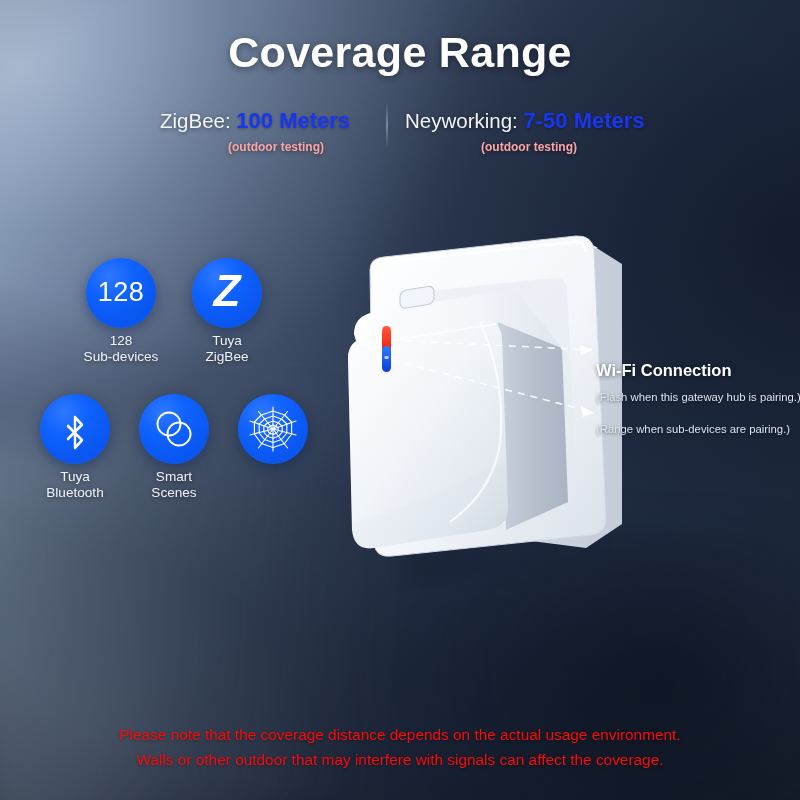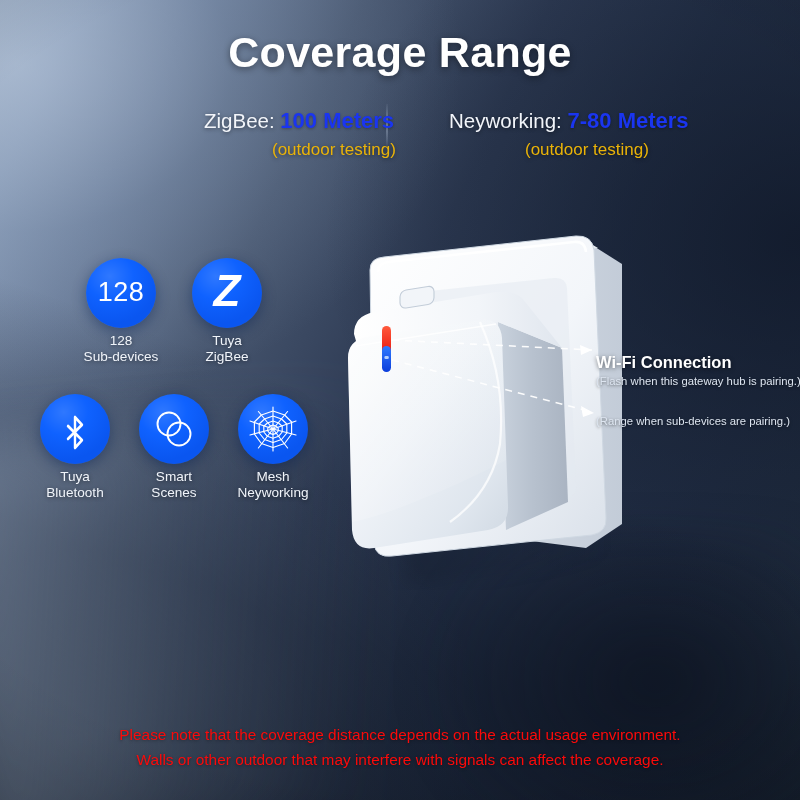--- a/index.html
+++ b/index.html
@@ -25,29 +25,29 @@
   .bg-7{position:absolute;right:-10%;bottom:-14%;width:70%;height:48%;
     background:radial-gradient(60% 70% at 60% 40%, rgba(8,13,24,.60) 0%, rgba(0,0,0,0) 72%);
     filter:blur(18px);}
   .bg-vig{position:absolute;inset:0;
     background:radial-gradient(130% 100% at 50% 46%, rgba(0,0,0,0) 52%, rgba(0,0,0,.30) 100%);}
 
   
   .title{position:absolute;left:0;right:0;top:28px;text-align:center;
     font-size:43px;font-weight:bold;color:#ffffff;letter-spacing:.3px;
     text-shadow:0 2px 7px rgba(0,0,0,.42);}
-  .stats{position:absolute;left:0;right:0;top:108px;height:66px;margin-left:44px;}
+  .stats{position:absolute;left:0;right:0;top:108px;height:66px;}
   .stat{position:absolute;color:#f2f5fa;font-size:20.5px;white-space:nowrap;
     text-shadow:0 1px 4px rgba(0,0,0,.45);}
   .stat .val{color:#1a35f0;font-weight:bold;font-size:22px;
     text-shadow:0 1px 3px rgba(0,0,0,.30);}
   .stat-zigbee{left:160px;top:0;}
   .stat-bt{left:405px;top:0;}
-  .sub{position:absolute;font-size:17px;color:#eab308;white-space:nowrap;
-    text-shadow:0 1px 4px rgba(0,0,0,.45);}
+  .sub{position:absolute;font-size:12px;color:#fca5a5;white-space:nowrap;
+    text-shadow:0 1px 4px rgba(0,0,0,.45);font-weight:bold;}
   .sub-zigbee{left:228px;top:32px;}
   .sub-bt{left:481px;top:32px;}
   .divider{position:absolute;left:386px;top:104px;width:2px;height:42px;
     background:linear-gradient(180deg,rgba(190,205,228,.05),rgba(190,205,228,.45),rgba(190,205,228,.05));}
 
   
   .badge{position:absolute;width:70px;height:70px;border-radius:50%;
     background:radial-gradient(72% 68% at 34% 26%, #2f78ff 0%, #0f62ff 48%, #0a56f0 100%);
     box-shadow:0 4px 14px rgba(6,30,80,.45);
     display:flex;align-items:center;justify-content:center;}
@@ -63,22 +63,22 @@
   .b3{left:40px;top:394px;}  .l3{left:0px;top:469px;width:150px;}
   .b4{left:139px;top:394px;} .l4{left:99px;top:469px;width:150px;}
   .b5{left:238px;top:394px;} .l5{left:198px;top:469px;width:150px;}
 
   
   .device{position:absolute;left:330px;top:230px;width:300px;height:360px;}
 
   
   .callout{position:absolute;}
   .co-title{color:#ffffff;font-size:16.5px;font-weight:bold;white-space:nowrap;
-    text-shadow:0 1px 4px rgba(0,0,0,.5);}
-  .co-sub{color:#dde5f0;font-size:11.3px;white-space:nowrap;margin-top:3px;
+    text-shadow:0 1px 4px rgba(0,0,0,.5);margin-top:8px;}
+  .co-sub{color:#dde5f0;font-size:11.3px;white-space:nowrap;margin-top:11px;
     text-shadow:0 1px 3px rgba(0,0,0,.5);}
   .co-wifi{left:596px;top:353px;}
   .co-zb{left:596px;top:412px;}
 
   
   .footer{position:absolute;left:0;right:0;bottom:28px;text-align:center;
     color:#fb0a0a;font-size:15.4px;line-height:25px;
     text-shadow:0 1px 3px rgba(0,0,0,.35);}
   .footer div{white-space:nowrap;text-align:center;}
 </style>
@@ -102,21 +102,21 @@
 
   <div class="stats">
     <div class="stat stat-zigbee">
       <span>ZigBee:</span>
       <span class="val">100 Meters</span>
     </div>
     <div class="sub sub-zigbee">(outdoor testing)</div>
 
     <div class="stat stat-bt">
       <span>Neyworking:</span>
-      <span class="val">7-80 Meters</span>
+      <span class="val">7-50 Meters</span>
     </div>
     <div class="sub sub-bt">(outdoor testing)</div>
   </div>
 
   <div class="badge b1">
     <span class="num">128</span>
   </div>
   <div class="blabel l1">128
 Sub-devices</div>
 
@@ -156,22 +156,20 @@
           <path d="M27 25 L4 31"></path>
           <path d="M27 25 L4 17"></path>
         <path d="M27 25 L12.4 7.5"></path>
         <path d="M27 7 L38.6 11 L45.6 18 L45.6 30 L38.6 39.5 L27 43.5 L15.4 39.5 L8.4 30 L8.4 18 L15.4 11 Z"></path>
         <path d="M27 12 L35.5 15 L40.8 20 L40.8 29 L35.5 35.5 L27 38.5 L18.5 35.5 L13.2 29 L13.2 20 L18.5 15 Z"></path>
         <path d="M27 17 L32.6 19 L36.2 22.2 L36.2 28 L32.6 32.3 L27 34.2 L21.4 32.3 L17.8 28 L17.8 22.2 L21.4 19 Z"></path>
         <path d="M27 21 L30.2 22.2 L32.2 24.2 L32.2 27 L30.2 29.4 L27 30.4 L23.8 29.4 L21.8 27 L21.8 24.2 L23.8 22.2 Z"></path>
       </g>
     </svg>
   </div>
-  <div class="blabel l5">Mesh
-Neyworking</div>
 
   <div class="device">
     <svg width="300" height="360" viewBox="0 0 300 360">
       <defs>
         <linearGradient id="plateFace" x1="0" y1="0" x2="1" y2="1">
           <stop offset="0" stop-color="#ffffff"></stop>
             <stop offset=".55" stop-color="#f3f6fa"></stop>
           <stop offset="1" stop-color="#d9e0e9"></stop>
         </linearGradient>
         <linearGradient id="plateTop" x1="0" y1="0" x2="1" y2="0">

